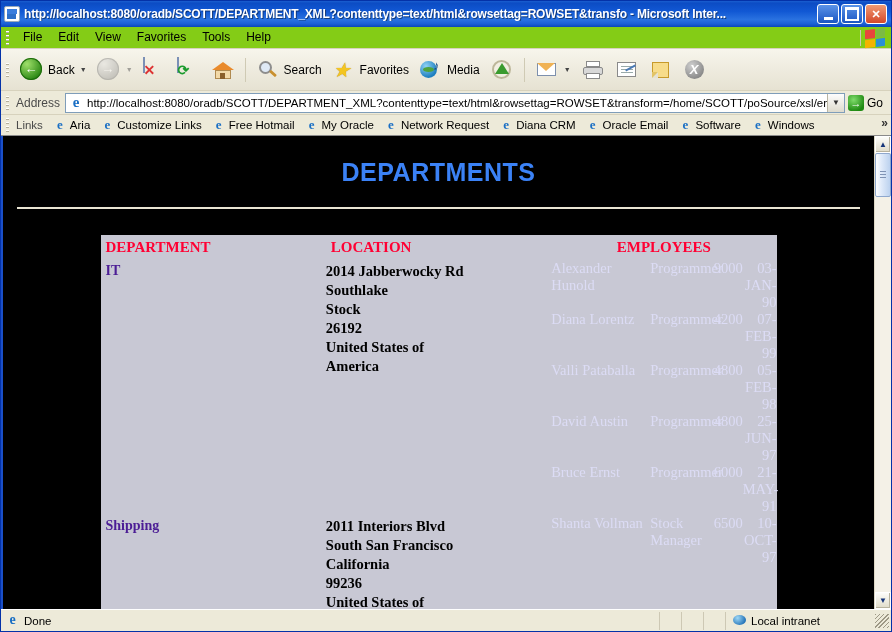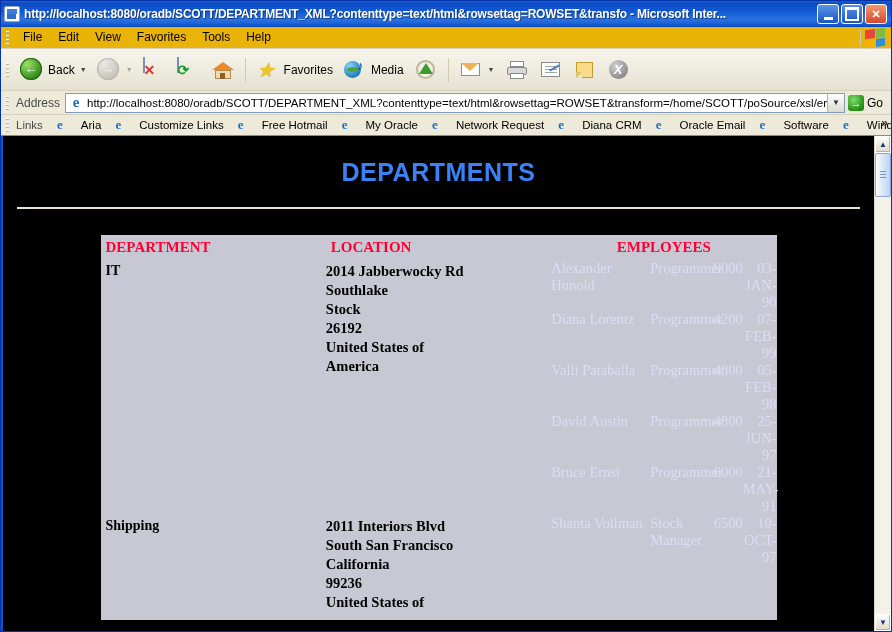--- a/index.html
+++ b/index.html
@@ -74,21 +74,21 @@
     display:flex; align-items:center; justify-content:center;
     line-height:1;
   }
   .tb-btn.min .g { align-items: flex-end; padding-bottom: 3px; }
   .tb-btn.min .g:before { content:""; display:block; width:9px; height:3px; background:#fff; }
   .tb-btn.max .g:before { content:""; display:block; width:10px; height:9px; border:2px solid #fff; border-top-width:3px; }
 
   
   #menubar {
     height: 22px;
-    background: #eab308;
+    background: #84cc16;
     border-bottom: 1px solid #d7d2bd;
     display: flex; align-items: center;
     flex: 0 0 auto;
     position: relative;
   }
   .gripper {
     width: 7px; height: 16px;
     margin: 0 4px 0 3px;
     background-image: repeating-linear-gradient(180deg,#fff 0 1px,#b5b09b 1px 2px,transparent 2px 4px);
     background-size: 3px 4px;
@@ -252,21 +252,21 @@
   #linksbar {
     height: 21px;
     background:#edead9;
     border-bottom: 1px solid #8a8a8a;
     display:flex; align-items:center;
     flex:0 0 auto;
     position:relative;
     overflow:hidden;
   }
   #links-label{font-size:11.5px;color:#4a4a4a;padding:0 5px 0 1px;white-space:nowrap;}
-  .link-item{display:flex;align-items:center;gap:14px;padding:1px 5px;font-size:11.5px;color:#000;white-space:nowrap;cursor:default;}
+  .link-item{display:flex;align-items:center;gap:3px;padding:1px 5px;font-size:11.5px;color:#000;white-space:nowrap;cursor:default;}
   .link-item .li{width:14px;height:14px;position:relative;flex:0 0 auto;}
   .link-item .li:before{
     content:"e"; position:absolute;inset:0;color:#1a6fc4;font-size:13px;font-weight:bold;
     font-family:"Liberation Serif", serif;line-height:13px;text-align:center;
   }
   #links-chevron{position:absolute;right:3px;top:1px;font-size:12px;color:#333;font-weight:bold;}
 
   
   #viewport {
     flex: 1 1 auto;
@@ -319,21 +319,21 @@
   #dept-table tbody td {
     background:#c8c8d4;
     vertical-align: top;
     padding: 0;
   }
   td.c-dept {
     width: 120px;
     font-family:"Liberation Serif", serif;
     font-weight:bold;
     font-size:14px;
-    color:#000000;
+    color:#4c1d95;
     padding: 3px 0 0 5px !important;
   }
   td.c-loc {
     width: 162px;
     font-family:"Liberation Serif", serif;
     font-weight:bold;
     font-size:14.5px;
     color:#000;
     line-height:19px;
     padding: 2px 4px 8px 0 !important;
@@ -487,20 +487,27 @@
     <div class="tb-item">
       <span class="ico ico-home">
           <i class="roof"></i>
           <i class="body"></i>
           <i class="door"></i>
         </span>
     </div>
 
     <div class="tb-sep"></div>
 
+    <div class="tb-item">
+      <span class="ico ico-search">
+          <i class="lens"></i>
+          <i class="handle"></i>
+        </span>
+      <span>Search</span>
+    </div>
 
     <div class="tb-item">
       <span class="ico ico-star">
           <i class="s">★</i>
         </span>
       <span>Favorites</span>
     </div>
 
     <div class="tb-item">
       <span class="ico ico-media">
@@ -705,14 +712,28 @@
 
     <div id="scrollbar">
       <div class="sb-btn">▲</div>
       <div class="sb-track">
         <div class="sb-thumb"></div>
       </div>
       <div class="sb-btn">▼</div>
     </div>
   </div>
 
+  <div id="statusbar">
+    <div id="status-left">
+      <span class="si"></span>
+      <span>Done</span>
+    </div>
+    <div class="status-cell"></div>
+    <div class="status-cell"></div>
+    <div class="status-cell"></div>
+    <div id="status-zone">
+      <span class="zi"></span>
+      <span>Local intranet</span>
+    </div>
+    <div id="status-grip"></div>
+  </div>
 
 </div>
 
 </body></html>

